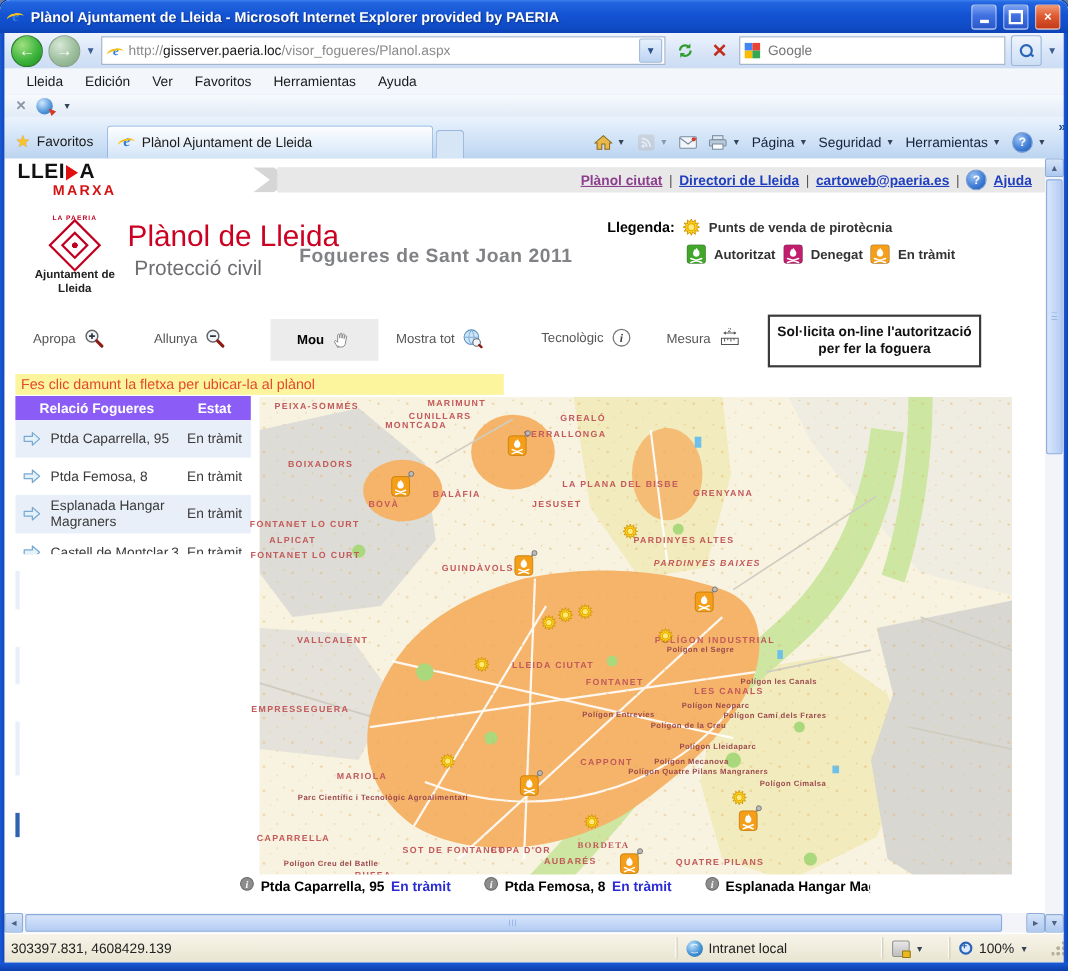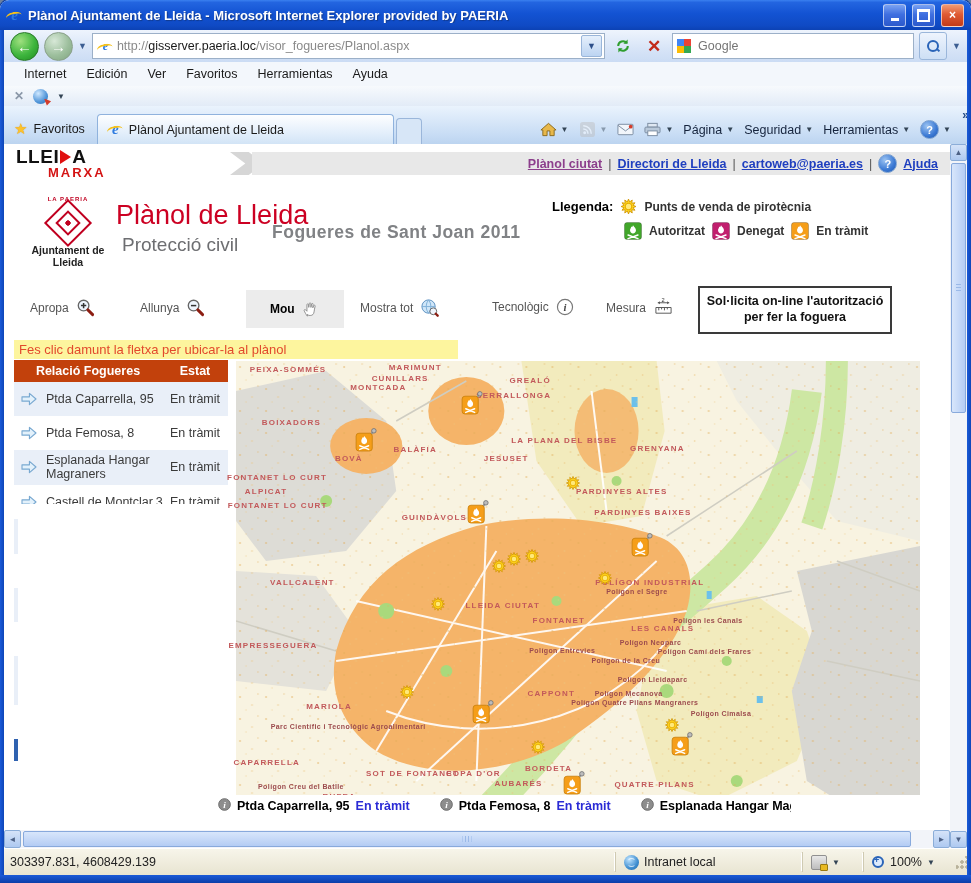--- a/index.html
+++ b/index.html
@@ -124,21 +124,21 @@
   .tool{position:absolute;top:12px;display:flex;align-items:center;gap:7px;font-size:12px;color:#555;}
   .tool svg{display:block;}
   .tool.active{top:4px;background:#ececec;padding:10px 24px;font-weight:bold;color:#000;}
   .reqbtn{position:absolute;top:142px;left:694px;width:178px;height:40px;border:2px solid #3a3a3a;background:#fff;
     font-size:12.5px;font-weight:bold;color:#111;display:flex;align-items:center;justify-content:center;
     text-align:center;padding:2px 6px;line-height:1.25;}
   .instr{position:absolute;top:196px;left:10px;width:434px;background:#fdf59e;color:#e2492c;font-size:13px;
     padding:2px 5px;}
   
   .sidebar{position:absolute;top:216px;left:10px;width:214px;font-size:12.5px;color:#3a3a3a;}
-  .thead{display:flex;background:#c2410c;color:#fff;font-weight:bold;height:22px;align-items:center;}
+  .thead{display:flex;background:#8b5cf6;color:#fff;font-weight:bold;height:22px;align-items:center;}
   .thead .c1{width:148px;text-align:center;}
   .thead .c2{flex:1;text-align:center;}
   .trow{display:flex;align-items:center;min-height:34px;cursor:pointer;}
   .trow.alt{background:#e9eff8;}
   .trow .arr{width:30px;display:flex;justify-content:center;flex:none;}
   .trow .nm{width:118px;padding:3px 2px;line-height:1.15;}
   .trow .st{flex:1;padding:3px 2px 3px 4px;line-height:1.15;width:56px;}
   .pager{height:22px;background:#2f62b0;color:#fff;display:flex;align-items:center;justify-content:center;
     gap:6px;font-size:13px;}
   .pager .page{cursor:pointer;}
@@ -247,21 +247,21 @@
         </span>
       <input placeholder="Google" style="">
     </span>
     <span class="sqbtn" style="background:linear-gradient(180deg,#eef4fd,#cddff5);border:1px solid #9ab6da;">
         <span class="lens"></span>
       </span>
     <span class="navdrop">▼</span>
   </div>
 
   <div class="menubar" id="menubar">
-      <span class="menu-item">Internet</span>
+      <span class="menu-item">Lleida</span>
       <span class="menu-item">Edición</span>
       <span class="menu-item">Ver</span>
       <span class="menu-item">Favoritos</span>
       <span class="menu-item">Herramientas</span>
       <span class="menu-item">Ayuda</span>
     </div>
 
   <div class="addonbar">
     <span class="addon-x">✕</span>
     <span class="addon-glb"></span>
@@ -634,21 +634,21 @@
           <div class="maplabel lg" style="left: 8.1%; top: 13.5%;">BOIXADORS</div>
           <div class="maplabel lg" style="left: 48%; top: 17.5%;">LA PLANA DEL BISBE</div>
           <div class="maplabel lg" style="left: 61.6%; top: 19.3%;">GRENYANA</div>
           <div class="maplabel lg" style="left: 26.2%; top: 19.5%;">BALÀFIA</div>
           <div class="maplabel lg" style="left: 16.5%; top: 21.5%;">BOVÀ</div>
           <div class="maplabel lg" style="left: 39.5%; top: 21.5%;">JESUSET</div>
           <div class="maplabel lg" style="left: 6%; top: 25.7%;">FONTANET LO CURT</div>
           <div class="maplabel lg" style="left: 4.4%; top: 28.8%;">ALPICAT</div>
           <div class="maplabel lg" style="left: 6.1%; top: 31.9%;">FONTANET LO CURT</div>
           <div class="maplabel lg" style="left: 56.4%; top: 28.8%;">PARDINYES ALTES</div>
-          <div class="maplabel lg" style="left: 59.5%; top: 33.5%;">PARDINYES BAIXES</div>
+          <div class="maplabel lg" style="left: 59.5%; top: 33.5%; font-style: italic;">PARDINYES BAIXES</div>
           <div class="maplabel lg" style="left: 29%; top: 34.5%;">GUINDÀVOLS</div>
           <div class="maplabel lg" style="left: 9.7%; top: 49%;">VALLCALENT</div>
           <div class="maplabel lg" style="left: 60.5%; top: 48.9%;">POLÍGON INDUSTRIAL</div>
           <div class="maplabel sm" style="left: 58.6%; top: 51%;">Polígon el Segre</div>
           <div class="maplabel lg" style="left: 39%; top: 54%;">LLEIDA CIUTAT</div>
           <div class="maplabel lg" style="left: 47.2%; top: 57.4%;">FONTANET</div>
           <div class="maplabel sm" style="left: 69%; top: 57.4%;">Polígon les Canals</div>
           <div class="maplabel lg" style="left: 62.4%; top: 59.2%;">LES CANALS</div>
           <div class="maplabel lg" style="left: 5.4%; top: 63%;">EMPRESSEGUERA</div>
           <div class="maplabel sm" style="left: 60.6%; top: 62.3%;">Polígon Neoparc</div>
@@ -658,21 +658,21 @@
           <div class="maplabel sm" style="left: 60.9%; top: 70.5%;">Polígon Lleidaparc</div>
           <div class="maplabel sm" style="left: 57.4%; top: 73.6%;">Polígon Mecanova</div>
           <div class="maplabel lg" style="left: 46.1%; top: 73.6%;">CAPPONT</div>
           <div class="maplabel sm" style="left: 58.3%; top: 75.6%;">Polígon Quatre Pilans Mangraners</div>
           <div class="maplabel lg" style="left: 13.6%; top: 76.5%;">MARIOLA</div>
           <div class="maplabel sm" style="left: 70.9%; top: 78%;">Polígon Cimalsa</div>
           <div class="maplabel sm" style="left: 16.4%; top: 81%;">Parc Científic i Tecnològic Agroalimentari</div>
           <div class="maplabel lg" style="left: 4.5%; top: 88.9%;">CAPARRELLA</div>
           <div class="maplabel lg" style="left: 25.8%; top: 91.4%;">SOT DE FONTANET</div>
           <div class="maplabel lg" style="left: 34.7%; top: 91.4%;">COPA D'OR</div>
-          <div class="maplabel lg" style="left: 45.7%; top: 90.2%;">BORDETA</div>
+          <div class="maplabel lg" style="left: 45.7%; top: 90.2%; font-family: Liberation Serif, serif;">BORDETA</div>
           <div class="maplabel lg" style="left: 61.2%; top: 88.5%; margin-top: 24px;">QUATRE PILANS</div>
           <div class="maplabel lg" style="left: 41.3%; top: 93.6%;">AUBARÉS</div>
           <div class="maplabel sm" style="left: 9.5%; top: 94.2%;">Polígon Creu del Batlle</div>
           <div class="maplabel lg" style="left: 15.1%; top: 96.5%;">RUFEA</div>
         </div>
       <div id="mapmarkers">
           <div class="fire" style="left: 34.3%; top: 10%;">
             <svg viewBox="0 0 26 30">
               <path d="M24 3 L18 10" stroke="#9a9a9a" stroke-width="2.6" stroke-linecap="round"></path>
               <circle cx="24" cy="3" r="2.8" fill="#bcbcbc" stroke="#6f6f6f"></circle>

